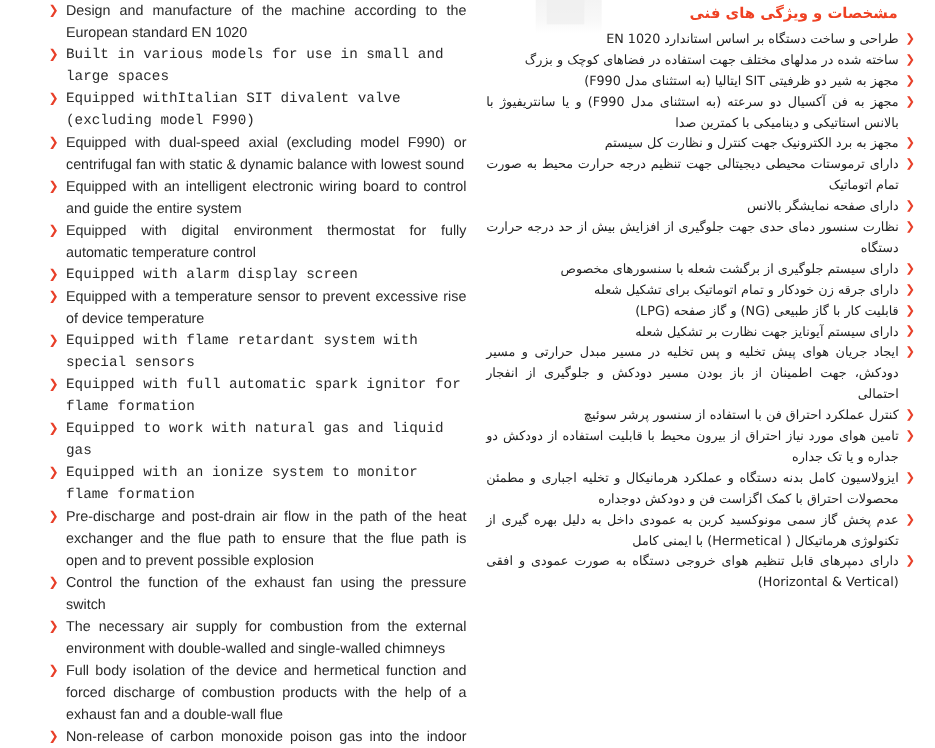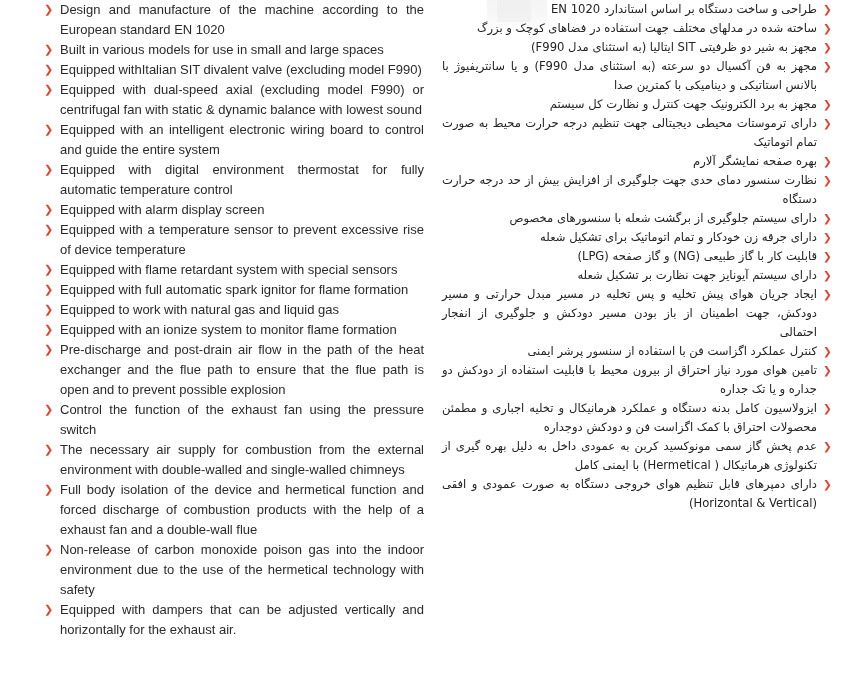--- a/index.html
+++ b/index.html
@@ -76,20 +76,21 @@
   .en-text {
     color: #2a2a2a;
     font-size: 13px;
     line-height: 20px;
     text-align: justify;
     text-align-last: left;
     -moz-text-align-last: left;
   }
   .en-text.nojust {
     text-align: left;
+    font-family: Liberation Mono, monospace;
   }
 
   
   #fa-col {
     position: absolute;
     right: 18px;
     top: 0px;
     width: 390px;
     direction: rtl;
   }
@@ -210,20 +211,21 @@
           <div class="en-text">Non-release of carbon monoxide poison gas into the indoor environment due to the use of the hermetical technology with safety</div>
         </div>
         <div class="en-item">
           <span class="chev">❯</span>
           <div class="en-text">Equipped with dampers that can be adjusted vertically and horizontally for the exhaust air.</div>
         </div>
       </div>
   </div>
 
   <div id="fa-col">
+    <div id="fa-title">مشخصات و ویژگی های فنی</div>
     <div id="fa-list">
         <div class="fa-item">
           <span class="chev">❯</span>
           <div class="fa-text ctr">طراحی و ساخت دستگاه بر اساس استاندارد EN 1020</div>
         </div>
         <div class="fa-item">
           <span class="chev">❯</span>
           <div class="fa-text ctr">ساخته شده در مدلهای مختلف جهت استفاده در فضاهای کوچک و بزرگ</div>
         </div>
         <div class="fa-item">
@@ -237,21 +239,21 @@
         <div class="fa-item">
           <span class="chev">❯</span>
           <div class="fa-text ctr">مجهز به برد الکترونیک جهت کنترل و نظارت کل سیستم</div>
         </div>
         <div class="fa-item">
           <span class="chev">❯</span>
           <div class="fa-text">دارای ترموستات محیطی دیجیتالی جهت تنظیم درجه حرارت محیط به صورت تمام اتوماتیک</div>
         </div>
         <div class="fa-item">
           <span class="chev">❯</span>
-          <div class="fa-text ctr">بهره صفحه نمایشگر آلارم</div>
+          <div class="fa-text ctr">دارای صفحه نمایشگر بالانس</div>
         </div>
         <div class="fa-item">
           <span class="chev">❯</span>
           <div class="fa-text">نظارت سنسور دمای حدی جهت جلوگیری از افزایش بیش از حد درجه حرارت دستگاه</div>
         </div>
         <div class="fa-item">
           <span class="chev">❯</span>
           <div class="fa-text ctr">دارای سیستم جلوگیری از برگشت شعله با سنسورهای مخصوص</div>
         </div>
         <div class="fa-item">
@@ -265,21 +267,21 @@
         <div class="fa-item">
           <span class="chev">❯</span>
           <div class="fa-text ctr">دارای سیستم آیونایز جهت نظارت بر تشکیل شعله</div>
         </div>
         <div class="fa-item">
           <span class="chev">❯</span>
           <div class="fa-text">ایجاد جریان هوای پیش تخلیه و پس تخلیه در مسیر مبدل حرارتی و مسیر دودکش، جهت اطمینان از باز بودن  مسیر دودکش و جلوگیری از انفجار احتمالی</div>
         </div>
         <div class="fa-item">
           <span class="chev">❯</span>
-          <div class="fa-text ctr">کنترل عملکرد اگزاست فن با استفاده از سنسور پرشر ایمنی</div>
+          <div class="fa-text ctr">کنترل عملکرد احتراق فن با استفاده از سنسور پرشر سوئیچ</div>
         </div>
         <div class="fa-item">
           <span class="chev">❯</span>
           <div class="fa-text">تامین هوای مورد نیاز احتراق از بیرون محیط با قابلیت استفاده از دودکش دو جداره و یا تک جداره</div>
         </div>
         <div class="fa-item">
           <span class="chev">❯</span>
           <div class="fa-text">ایزولاسیون کامل بدنه دستگاه  و عملکرد هرمانیکال و تخلیه اجباری و مطمئن محصولات احتراق  با کمک اگزاست فن و دودکش دوجداره</div>
         </div>
         <div class="fa-item">

